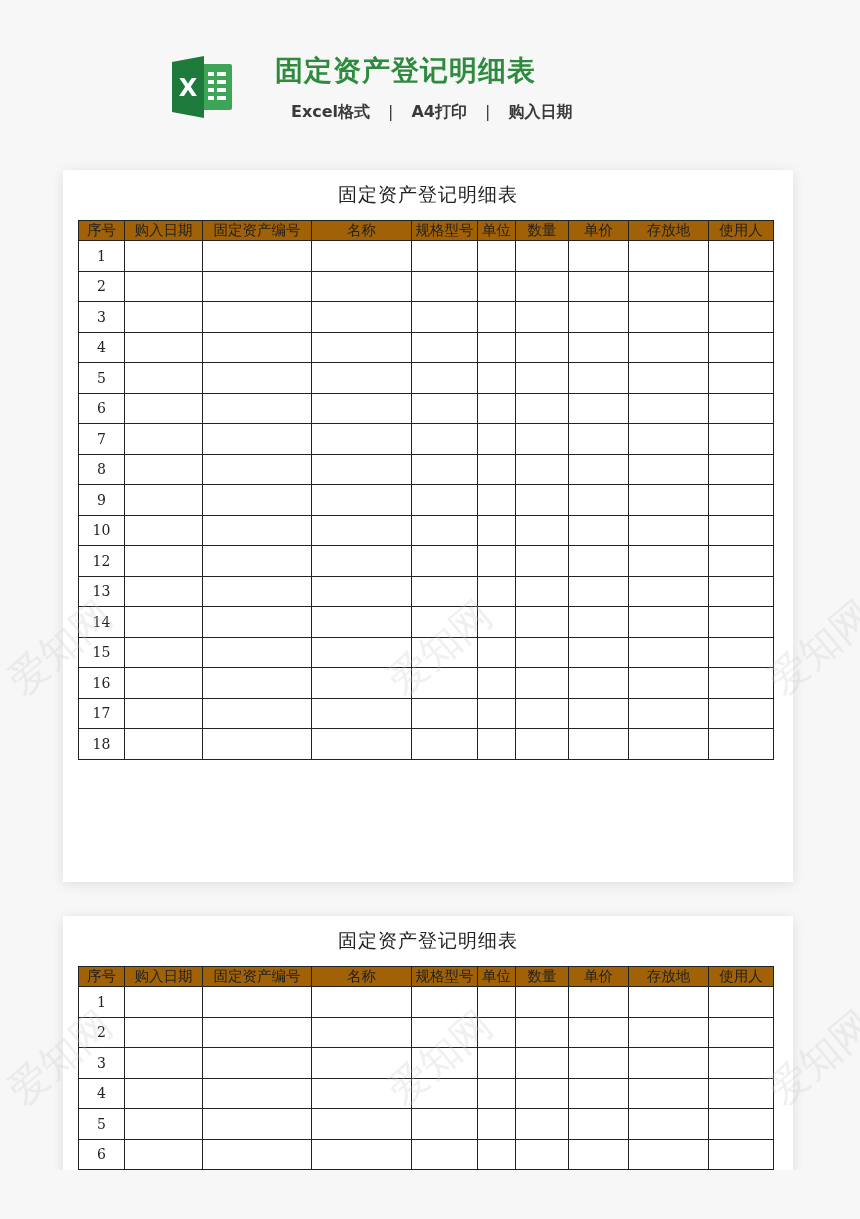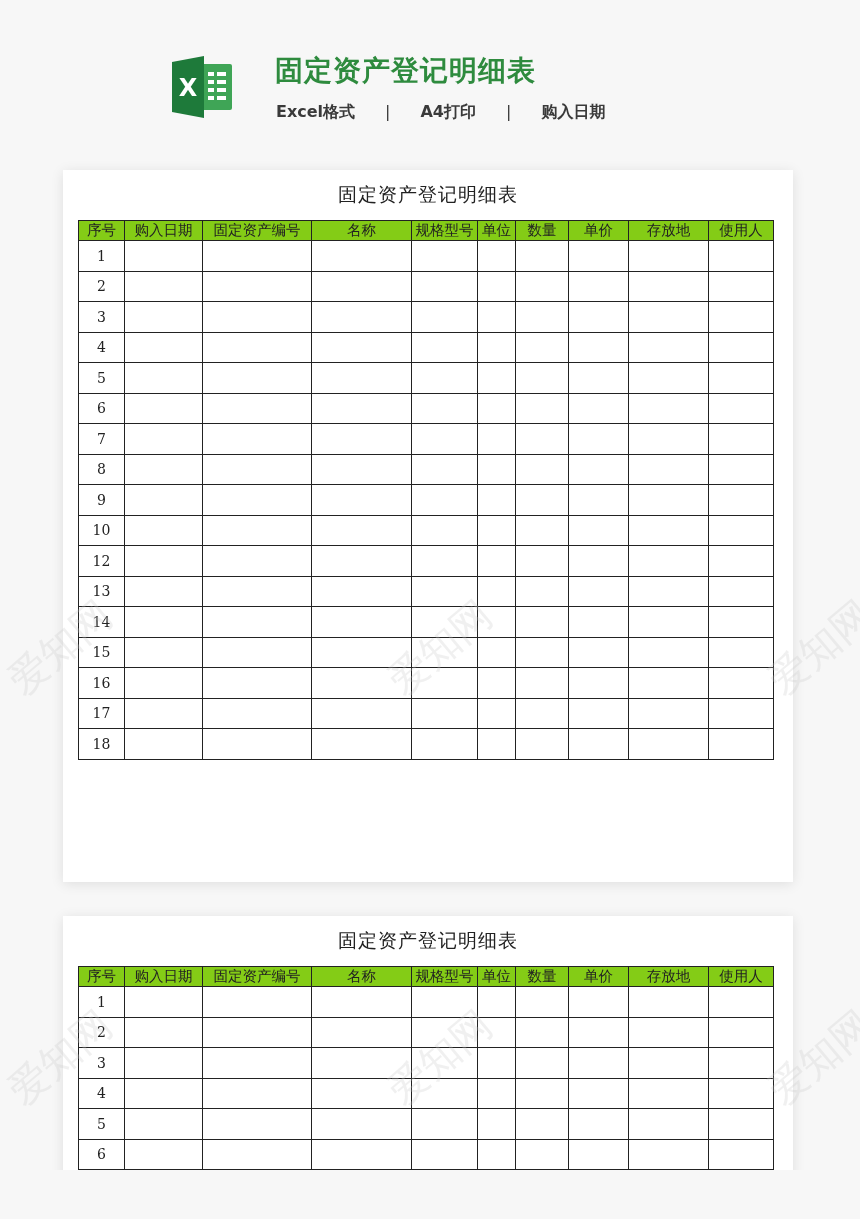--- a/index.html
+++ b/index.html
@@ -2,32 +2,32 @@
 <html><head>
 <meta charset="utf-8">
 <style>
   * { box-sizing: border-box; margin: 0; padding: 0; }
   html, body { width: 860px; height: 1219px; overflow: hidden; background: #f7f7f7; }
   body { position: relative; font-family: "DejaVu Serif", "Liberation Serif", serif; }
 
   .header { position: absolute; left: 0; top: 0; width: 860px; height: 150px; }
   .excel-icon { position: absolute; left: 170px; top: 56px; width: 64px; height: 62px; }
   .brand-title { position: absolute; left: 275px; top: 52px; font-family: "DejaVu Sans", "Liberation Sans", sans-serif; font-weight: bold; font-size: 28px; color: #2e8b3e; letter-spacing: 1px; }
-  .brand-sub { position: absolute; left: 276px; top: 102px; font-family: "DejaVu Sans", "Liberation Sans", sans-serif; font-weight: bold; font-size: 16px; color: #3a3a3a; display: flex; gap: 12px; }
+  .brand-sub { position: absolute; left: 291px; top: 102px; font-family: "DejaVu Sans", "Liberation Sans", sans-serif; font-weight: bold; font-size: 16px; color: #3a3a3a; display: flex; gap: 0; }
   .brand-sub span { white-space: pre; }
   .sep { margin: 0 18px; font-weight: normal; }
 
   .sheet { position: absolute; left: 63px; width: 730px; background: #fff; box-shadow: 0 2px 12px rgba(0,0,0,0.10); }
   .sheet-1 { top: 170px; height: 712px; }
   .sheet-2 { top: 916px; height: 330px; }
   .sheet-title { position: absolute; left: 0; width: 100%; top: 12px; text-align: center; font-size: 19px; color: #222; letter-spacing: 1px; }
 
   table.grid { position: absolute; left: 15px; top: 50px; border-collapse: collapse; table-layout: fixed; width: 695px; }
   table.grid th, table.grid td { border: 1.5px solid #222; text-align: center; font-weight: normal; font-size: 14px; color: #222; padding: 0; overflow: hidden; white-space: nowrap; }
-  table.grid th { background: #84cc16; height: 19px; font-size: 14.5px; }
+  table.grid th { background: #a16207; height: 19px; font-size: 14.5px; }
   table.grid td { height: 30.5px; }
 
   .watermark { position: absolute; font-family: "DejaVu Sans", sans-serif; font-size: 40px; color: rgba(200,200,200,0.28); transform: rotate(-40deg); pointer-events: none; white-space: nowrap; }
   .bottom-fade { position: absolute; left: 0; top: 1170px; width: 860px; height: 49px; background: #f7f7f7; }
 </style>
 </head>
 <body>
 
 <div class="header">
   <svg class="excel-icon" viewBox="0 0 64 62">

